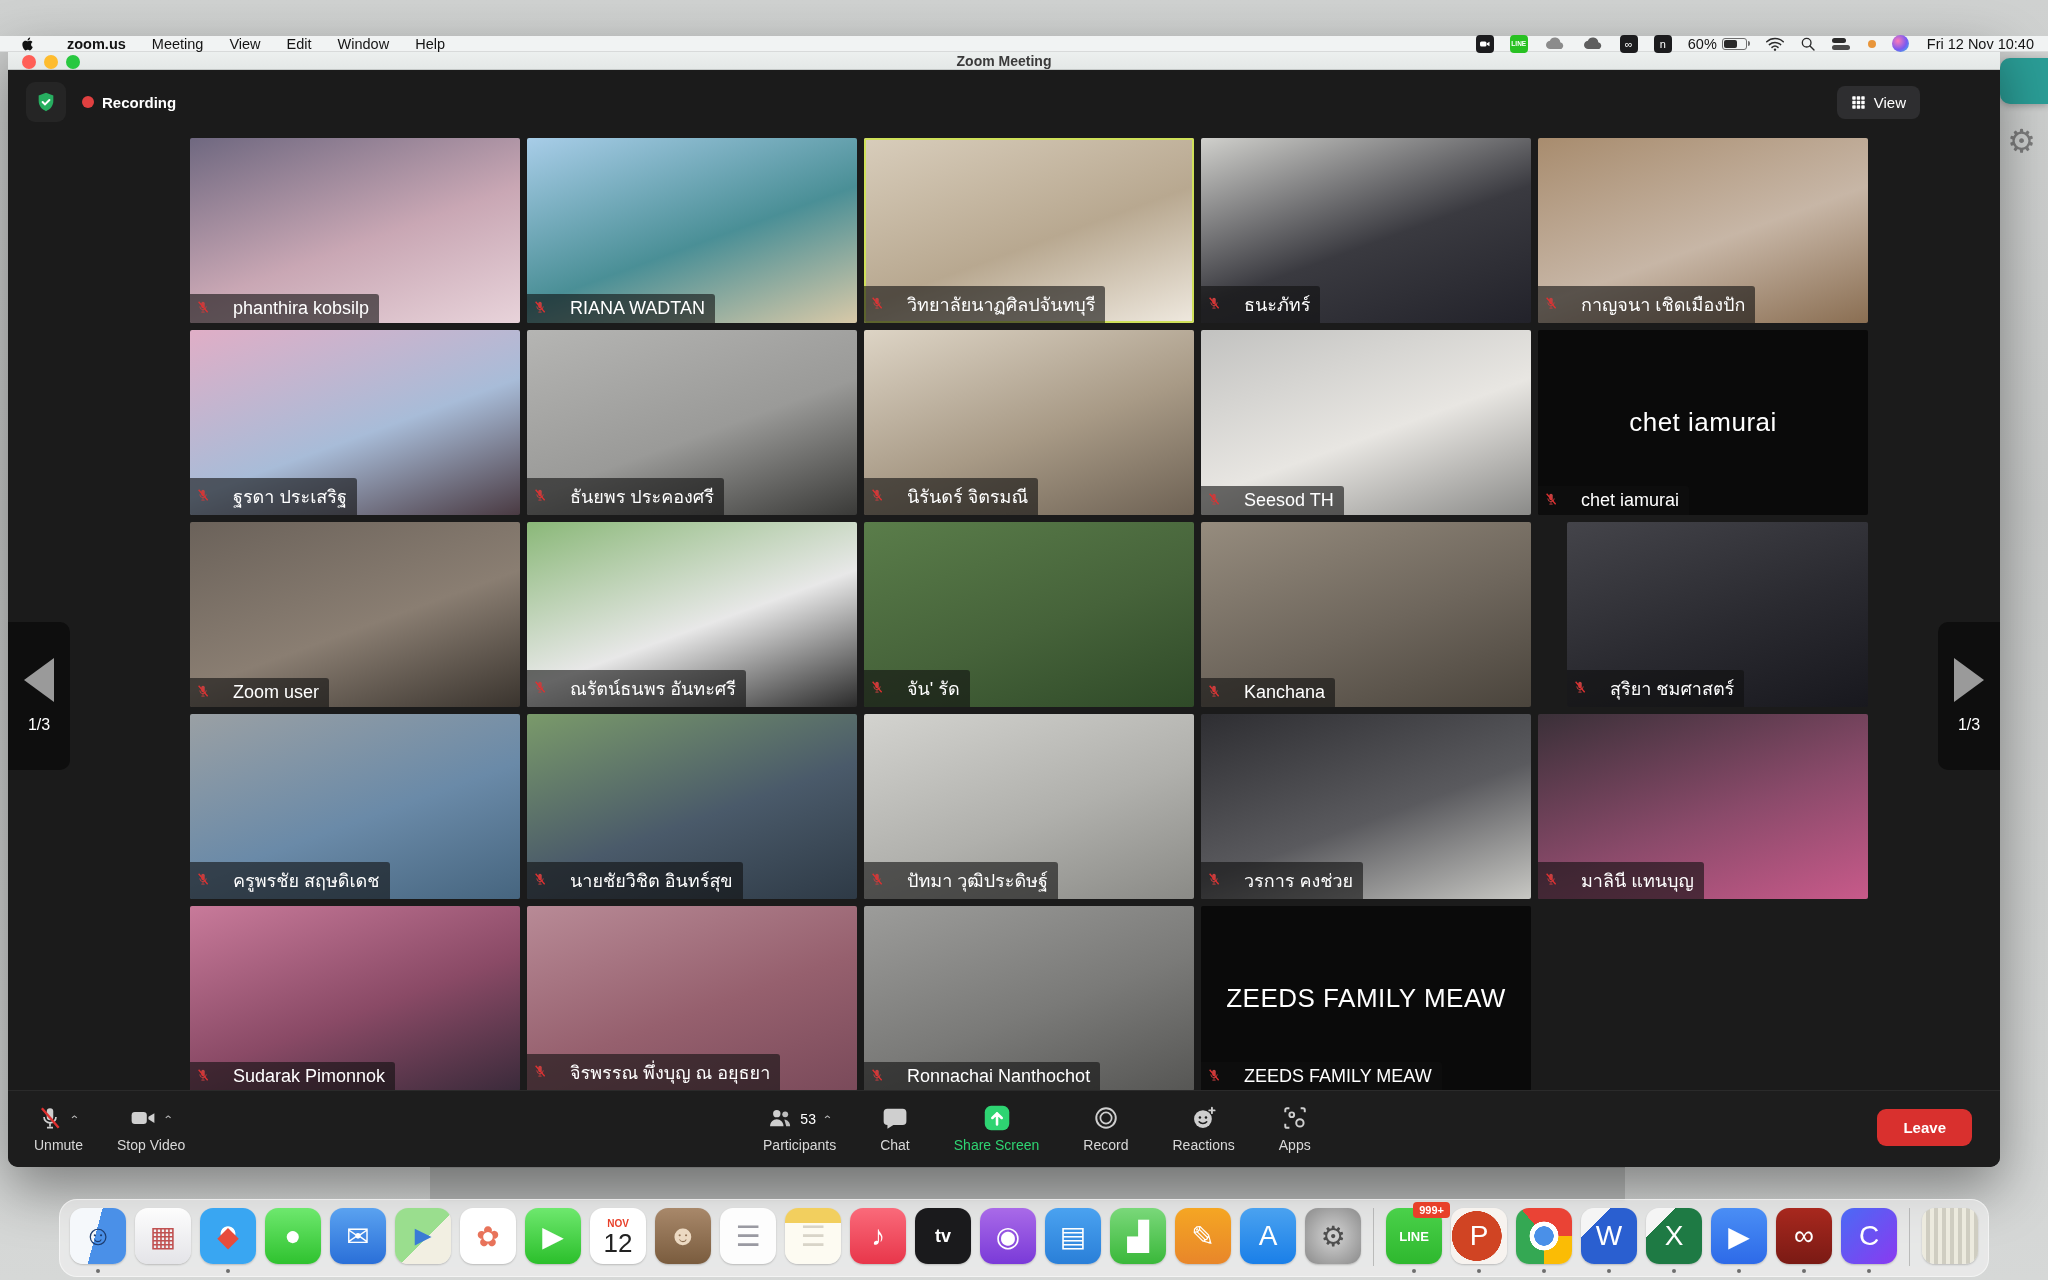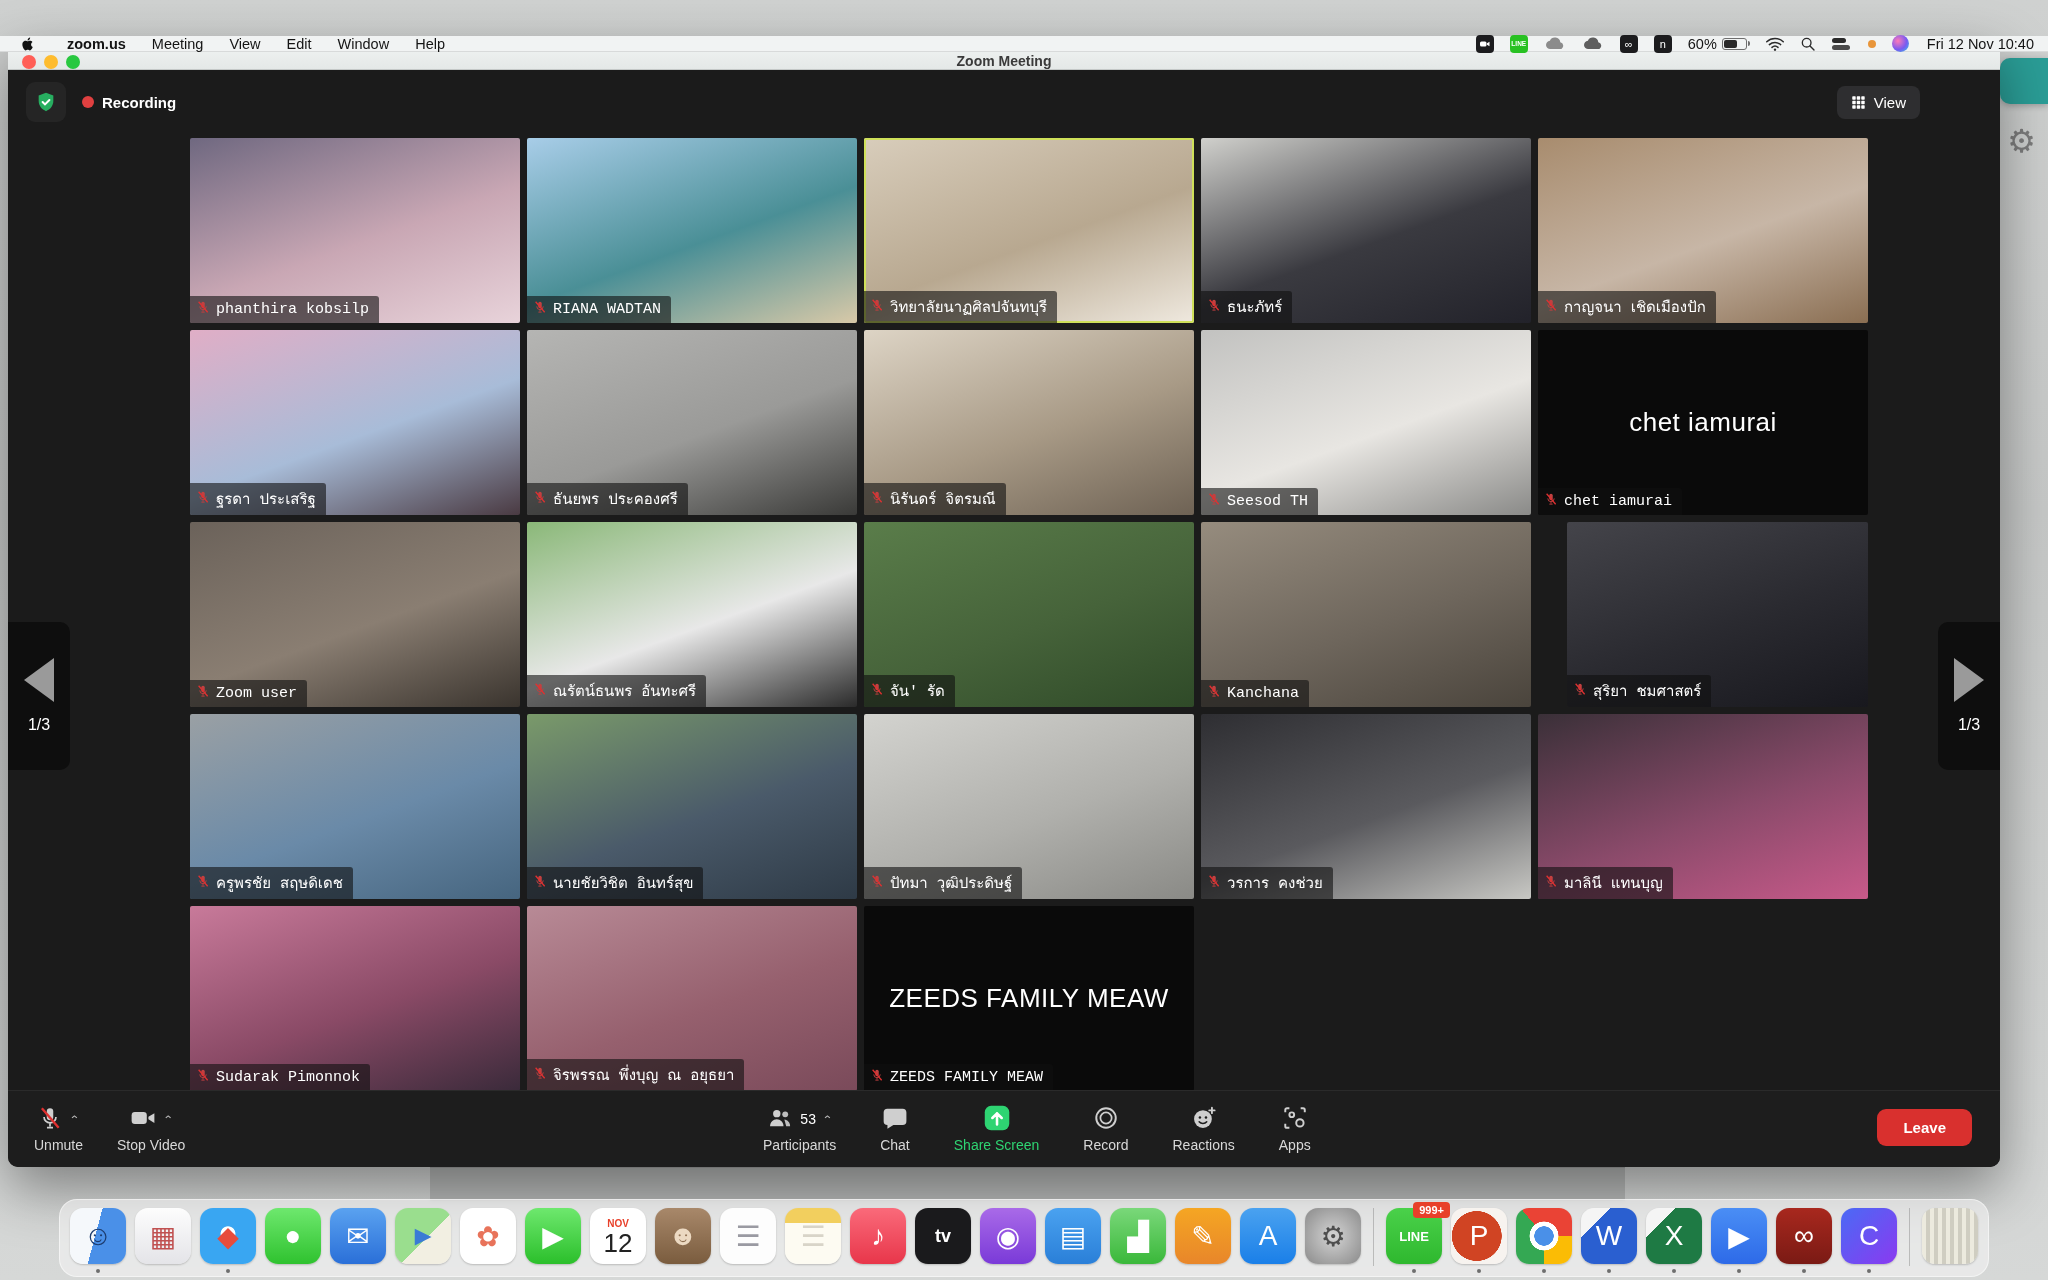--- a/index.html
+++ b/index.html
@@ -48,21 +48,21 @@
   .rec { display:flex; align-items:center; gap:8px; margin-left:16px; }
   .rec-dot { width:12px; height:12px; border-radius:50%; background:#e04040; }
   .rec-label { color:#fff; font-size:15px; font-weight:bold; }
   .view-btn { margin-left:auto; margin-right:62px; background:#2e2e30; color:#fff; border-radius:8px; padding:8px 14px; display:flex; align-items:center; gap:8px; font-size:15px; }
 
   
   .vgrid { position:absolute; left:182px; top:68px; display:grid; grid-template-columns:repeat(5,330px); grid-auto-rows:185px; gap:7px; }
   .tile { position:relative; background:#111; border-radius:2px; overflow:hidden; }
   .tile.active { outline:2px solid #cfe05a; outline-offset:-2px; }
   .tile .bigname { position:absolute; inset:0; display:flex; align-items:center; justify-content:center; color:#fff; font-size:26px; letter-spacing:.5px; }
-  .nameplate { position:absolute; left:0; bottom:0; max-width:94%; background:rgba(15,15,15,.6); color:#fff; font-size:15px; padding:4px 10px 4px 6px; display:flex; align-items:center; gap:6px; white-space:nowrap; overflow:hidden; border-radius:0 3px 0 0;font-family:Liberation Mono, monospace; }
+  .nameplate { position:absolute; left:0; bottom:0; max-width:94%; background:rgba(15,15,15,.6); color:#fff; font-size:18px; padding:4px 10px 4px 6px; display:flex; align-items:center; gap:23px; white-space:nowrap; overflow:hidden; border-radius:0 3px 0 0; }
   .nameplate svg { flex:0 0 auto; }
 
   
   .nav { position:absolute; width:62px; height:148px; background:#0e0e0e; top:552px; display:flex; flex-direction:column; align-items:center; justify-content:center; gap:14px; color:#fff; font-size:16px; }
   .nav.left { left:0; border-radius:0 10px 10px 0; }
   .nav.right { right:0; border-radius:10px 0 0 10px; }
   .tri-l { width:0; height:0; border-top:22px solid transparent; border-bottom:22px solid transparent; border-right:30px solid #9a9a9a; }
   .tri-r { width:0; height:0; border-top:22px solid transparent; border-bottom:22px solid transparent; border-left:30px solid #9a9a9a; }
 
   
@@ -424,20 +424,31 @@
           <div class="nameplate">
             <span><svg width="14" height="14" viewBox="0 0 24 24">
                 <path d="M12 3a3 3 0 0 1 3 3v5a3 3 0 0 1-6 0V6a3 3 0 0 1 3-3z" fill="#c24040"></path>
                 <path d="M6.5 11a5.5 5.5 0 0 0 11 0" stroke="#c24040" stroke-width="1.6" fill="none"></path>
                 <path d="M12 16.8v3M9.2 20.8h5.6" stroke="#c24040" stroke-width="1.6"></path>
                 <path d="M4.5 3L20 21" stroke="#e03030" stroke-width="2.2"></path>
               </svg></span>
             <span>จิรพรรณ พึ่งบุญ ณ อยุธยา</span>
           </div>
         </div>
+        <div class="tile" style="background: linear-gradient(160deg, rgb(156, 156, 154) 0%, rgb(122, 122, 120) 55%, rgb(86, 86, 84) 100%);">
+          <div class="nameplate">
+            <span><svg width="14" height="14" viewBox="0 0 24 24">
+                <path d="M12 3a3 3 0 0 1 3 3v5a3 3 0 0 1-6 0V6a3 3 0 0 1 3-3z" fill="#c24040"></path>
+                <path d="M6.5 11a5.5 5.5 0 0 0 11 0" stroke="#c24040" stroke-width="1.6" fill="none"></path>
+                <path d="M12 16.8v3M9.2 20.8h5.6" stroke="#c24040" stroke-width="1.6"></path>
+                <path d="M4.5 3L20 21" stroke="#e03030" stroke-width="2.2"></path>
+              </svg></span>
+            <span>Ronnachai Nanthochot</span>
+          </div>
+        </div>
         <div class="tile" style="background: rgb(10, 10, 10);">
           <div class="bigname">ZEEDS FAMILY  MEAW</div>
           <div class="nameplate">
             <span><svg width="14" height="14" viewBox="0 0 24 24">
                 <path d="M12 3a3 3 0 0 1 3 3v5a3 3 0 0 1-6 0V6a3 3 0 0 1 3-3z" fill="#c24040"></path>
                 <path d="M6.5 11a5.5 5.5 0 0 0 11 0" stroke="#c24040" stroke-width="1.6" fill="none"></path>
                 <path d="M12 16.8v3M9.2 20.8h5.6" stroke="#c24040" stroke-width="1.6"></path>
                 <path d="M4.5 3L20 21" stroke="#e03030" stroke-width="2.2"></path>
               </svg></span>
             <span>ZEEDS FAMILY  MEAW</span>

